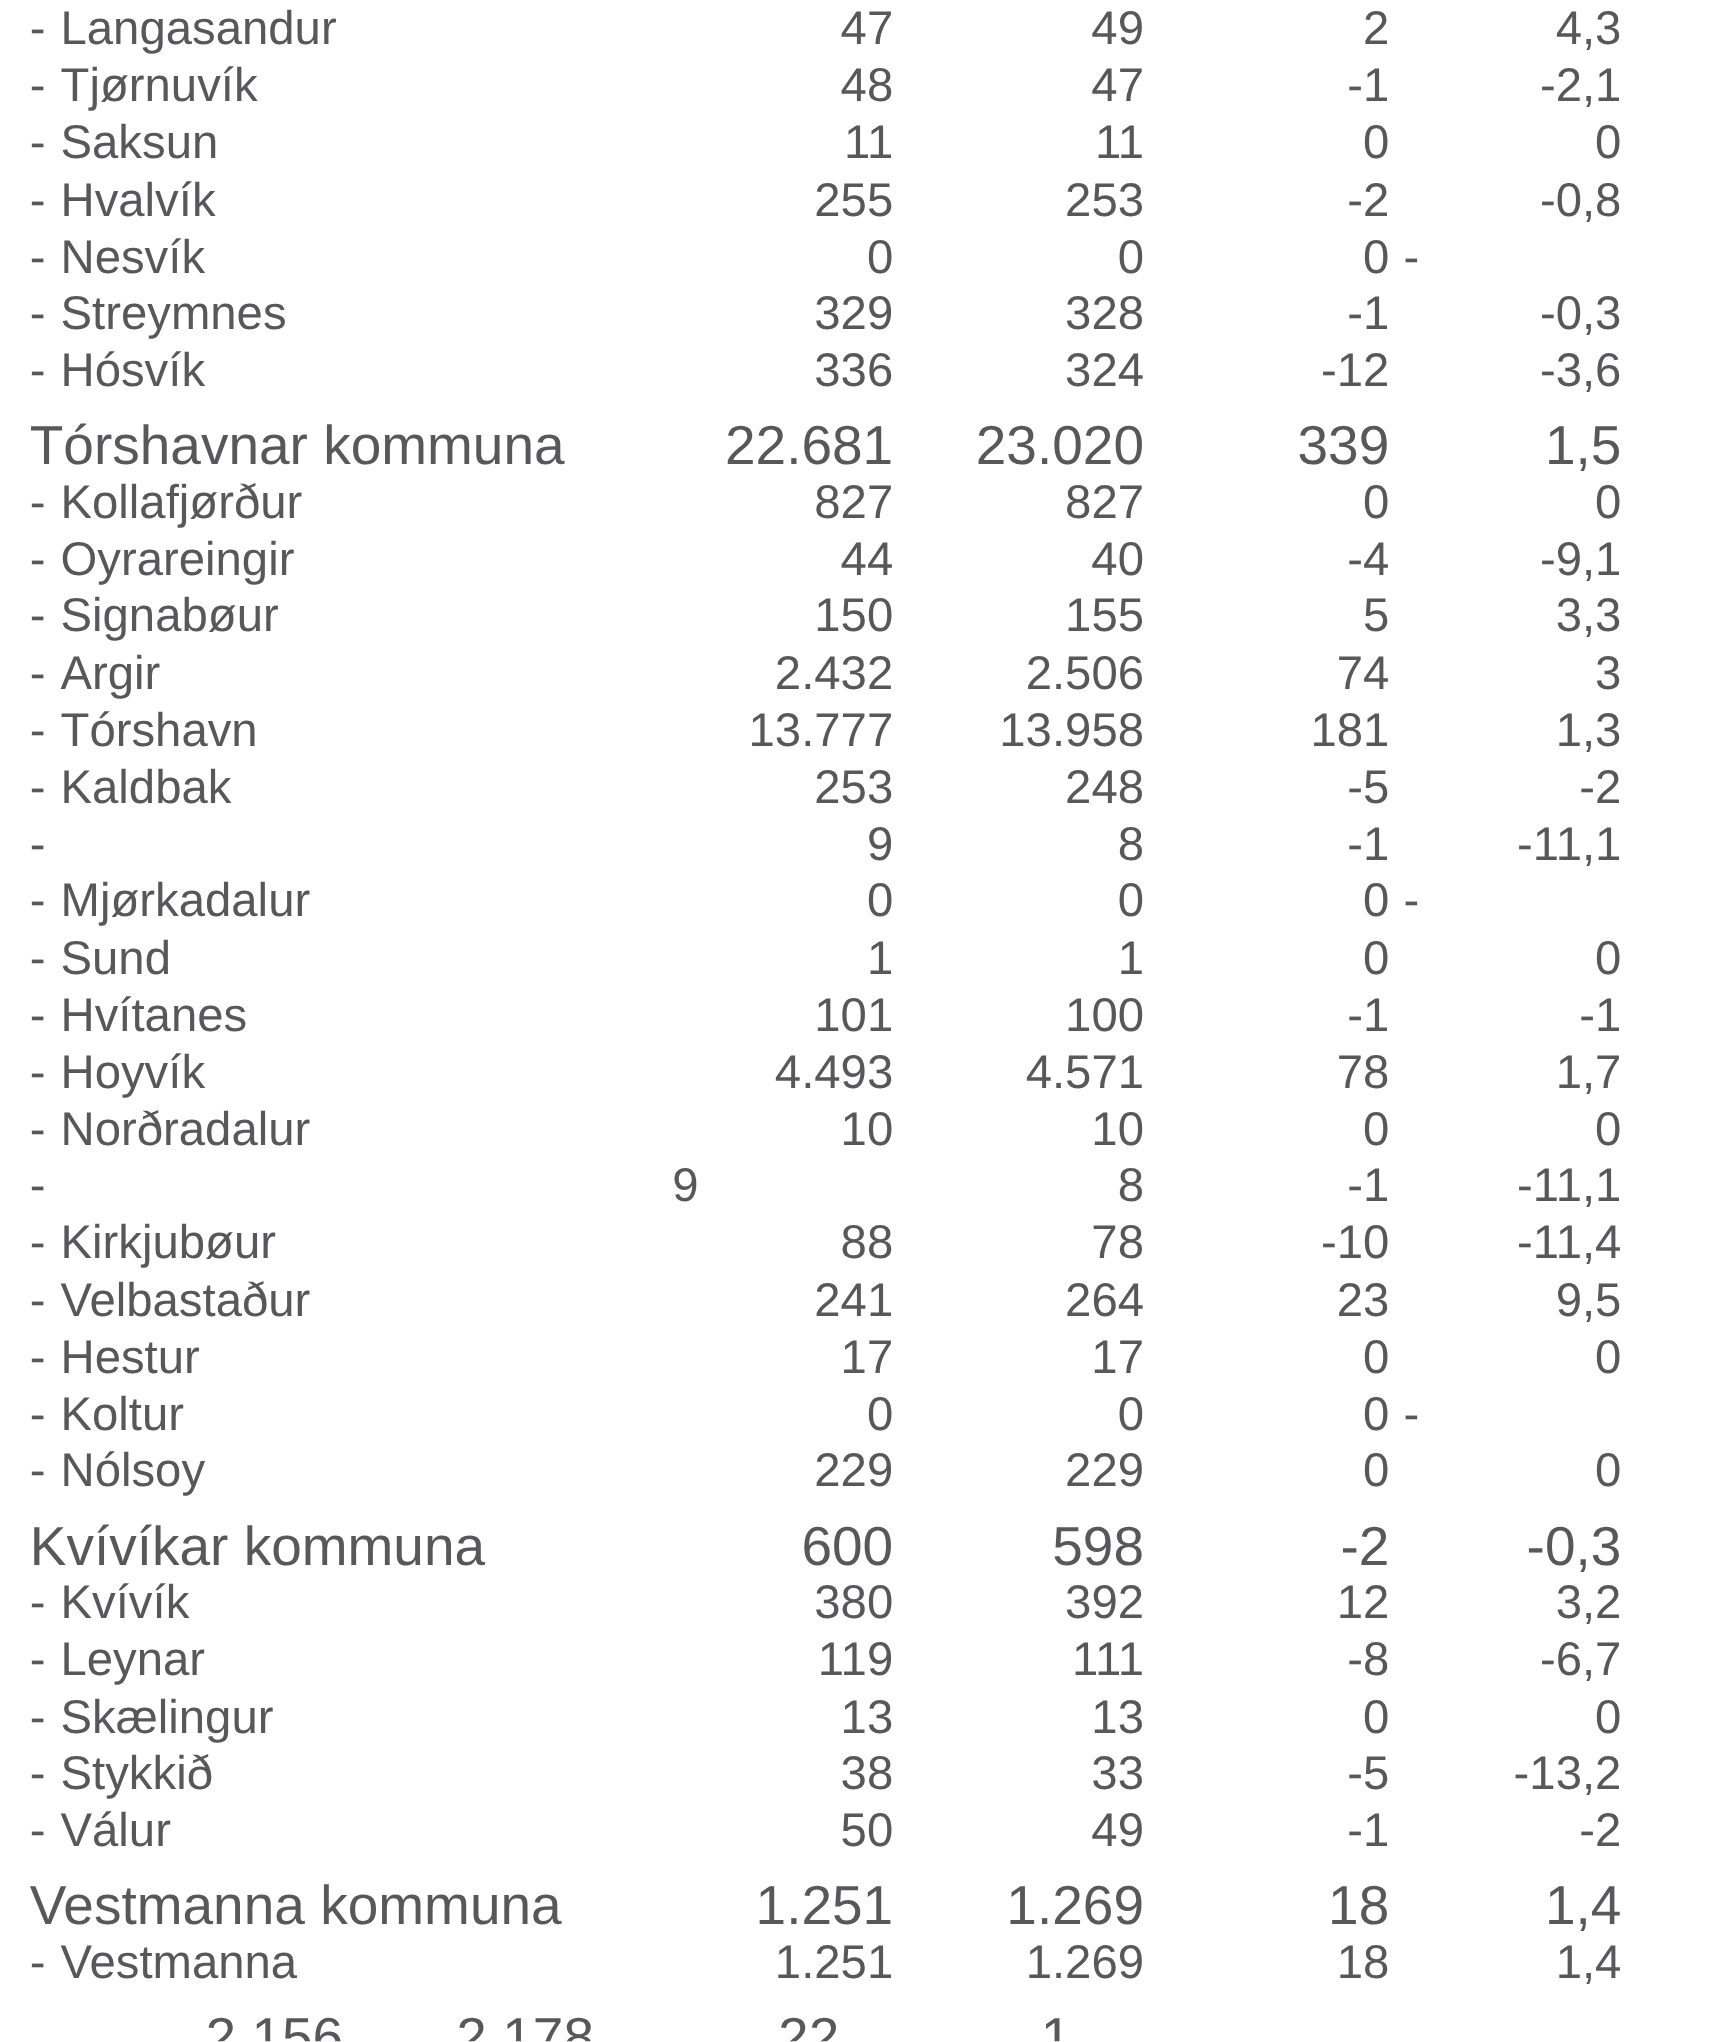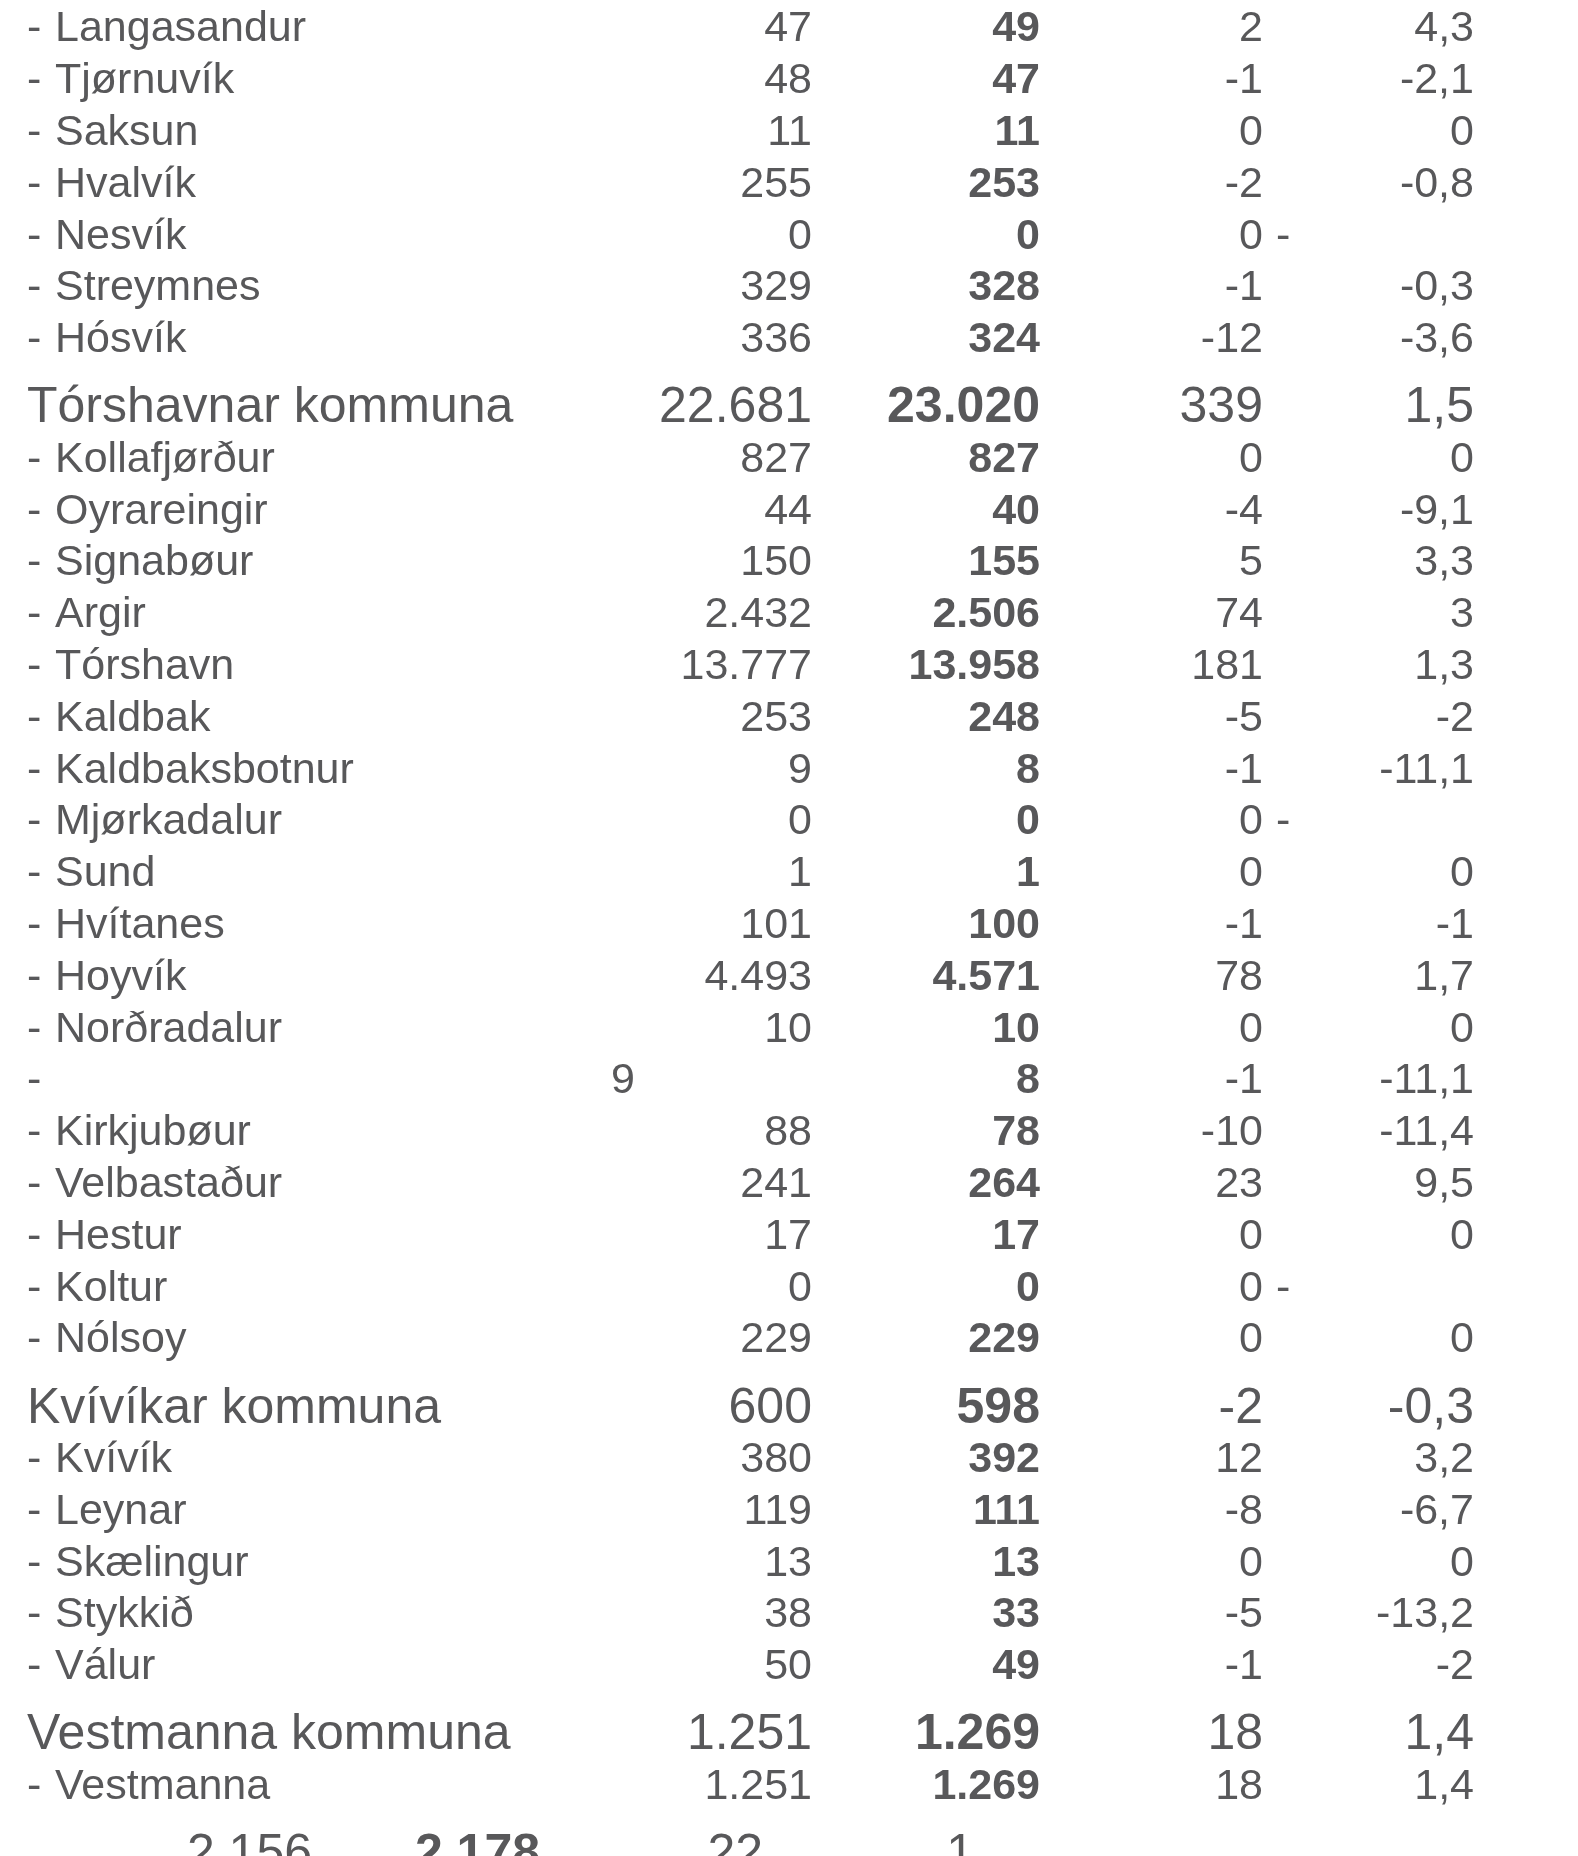--- a/index.html
+++ b/index.html
@@ -35,21 +35,21 @@
     overflow: visible;
   }
   .tick {
     display: inline-block;
     width: 28px;
     flex: 0 0 28px;
   }
   .num { text-align: right; }
   .pre  { width: 135px; }
   .c1   { width: 177px; }
-  .c2   { width: 228px; font-weight: bold; }
+  .c2   { width: 228px; }
   .c3   { width: 223px; }
   .dashcell {
     width: 45px;
     text-align: left;
     padding-left: 13px;
     box-sizing: border-box;
   }
   .c4   { width: 166px; text-align: right; }
   .row.kommuna { font-size: 50px; margin-top: 16px; }
 </style>
@@ -235,21 +235,20 @@
     <div class="cell num c1">253</div>
     <div class="cell num c2">248</div>
     <div class="cell num c3">-5</div>
     <div class="cell num dashcell"></div>
     <div class="cell num c4">-2</div>
   </div>
 
   <div class="row">
     <div class="cell name">
       <span class="tick">-</span>
-      <span class="nm">Kaldbaksbotnur</span>
     </div>
     <div class="cell num pre"></div>
     <div class="cell num c1">9</div>
     <div class="cell num c2">8</div>
     <div class="cell num c3">-1</div>
     <div class="cell num dashcell"></div>
     <div class="cell num c4">-11,1</div>
   </div>
 
   <div class="row">

